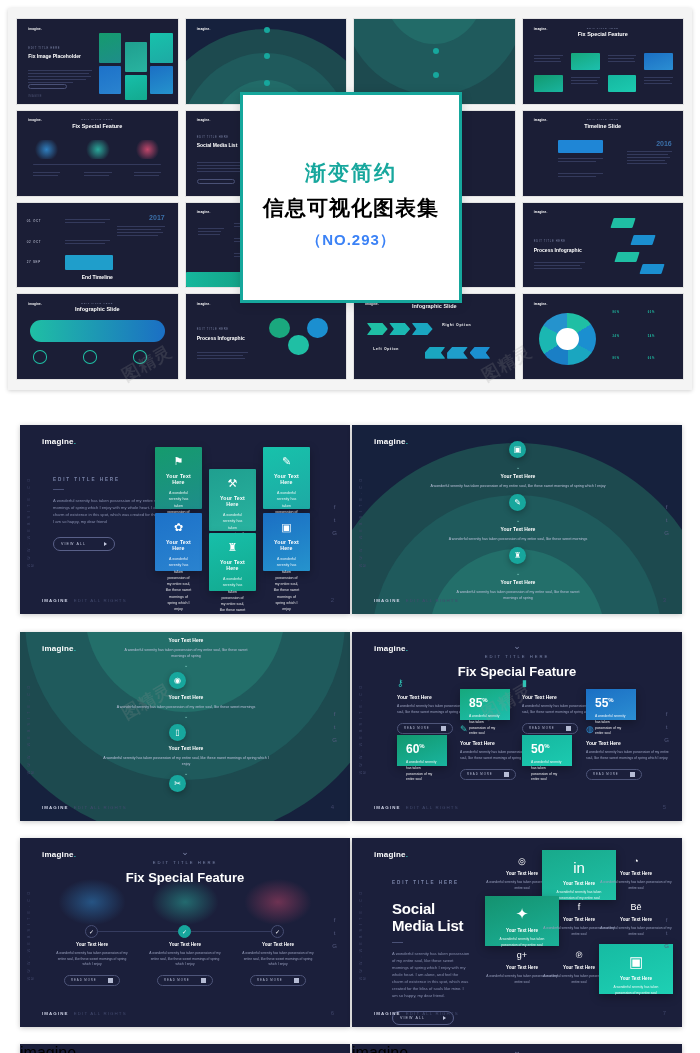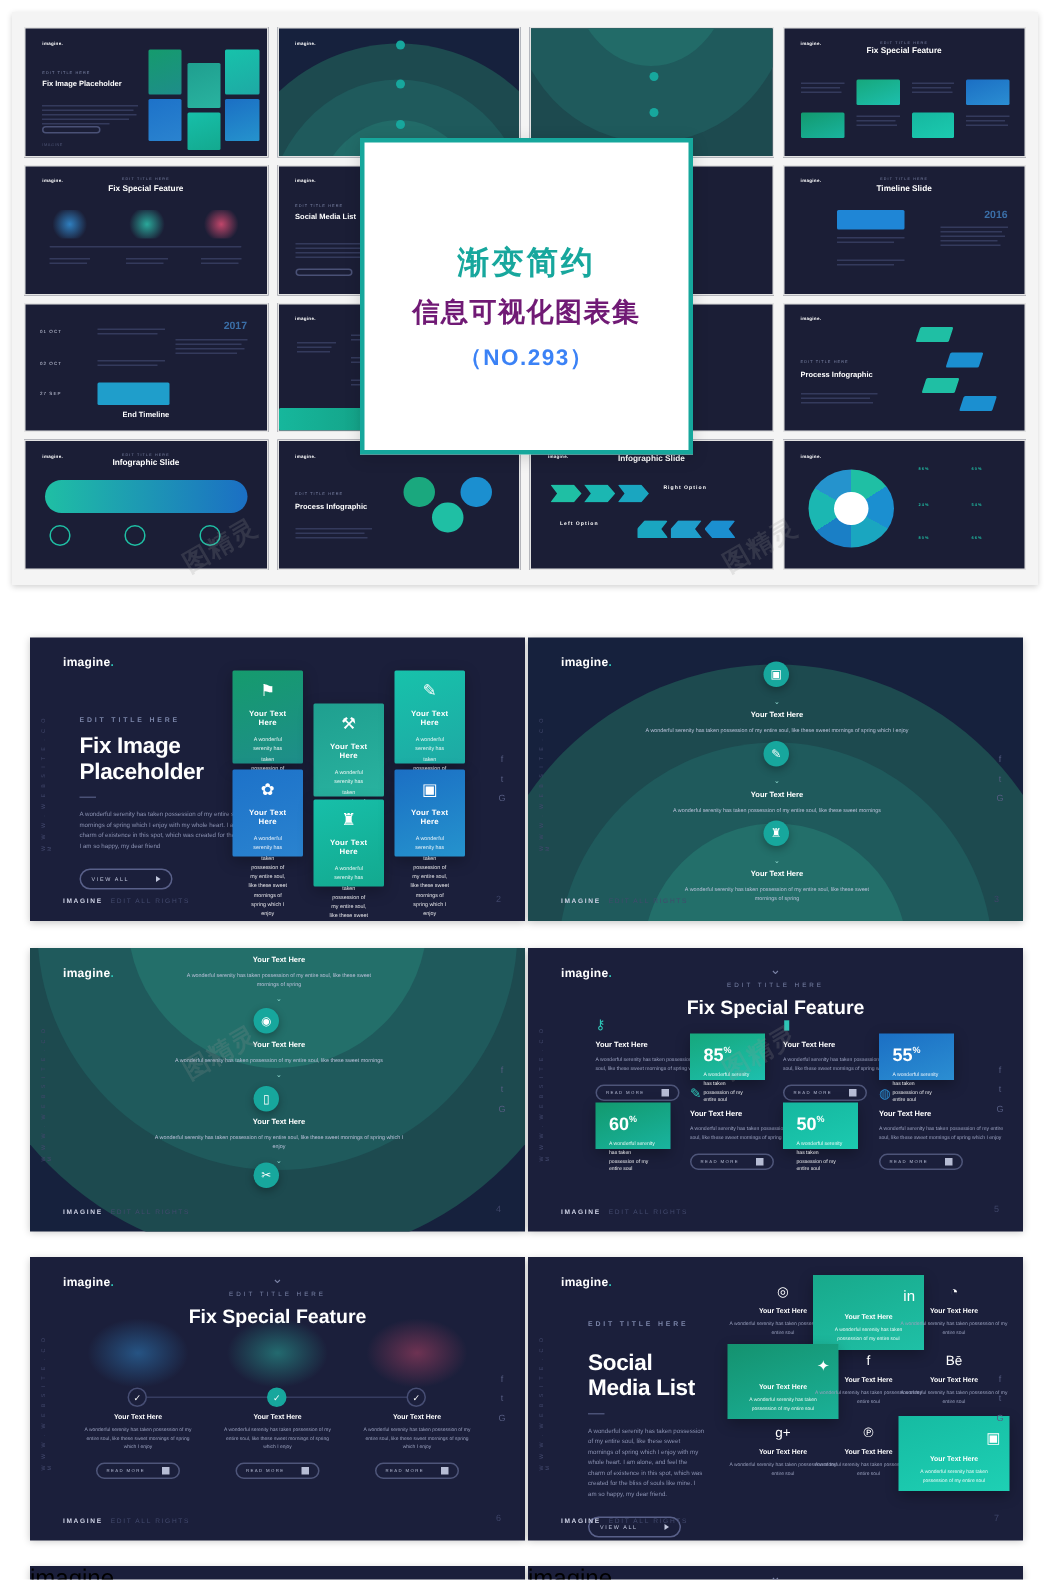--- a/index.html
+++ b/index.html
@@ -96,21 +96,21 @@
   }
   #title-card .big .unit {
     font-size:34px; color:#111; font-weight:800; letter-spacing:0;
     margin-left:2px;
   }
   #title-card .ln1 {
     margin-top:14px; font-size:21px; font-weight:800; color:#17a79d;
     letter-spacing:2px;
   }
   #title-card .ln2 {
-    margin-top:7px; font-size:18px; font-weight:800; color:#701a75;
+    margin-top:7px; font-size:21px; font-weight:800; color:#000000;
     letter-spacing:1px;
   }
   #title-card .ln3 {
     margin-top:9px; font-size:15px; font-weight:700; color:#3b82f6;
     letter-spacing:1px;
   }
 
   
   .slide {
     position:absolute;
@@ -232,21 +232,21 @@
   .tl-dot.on { background:#17a79d; border-color:#17a79d; }
 
   .sm-cell { position:absolute; width:74px; text-align:center; color:#fff; }
   .sm-cell .si { font-size:9px; display:block; margin-bottom:5px; }
   .sm-cell .st { font-size:4.6px; font-weight:700; margin-bottom:4px; }
   .sm-cell .sp { font-size:3.3px; line-height:1.7; color:#99a0be; }
   .sm-tile {
     position:absolute; width:74px; padding:9px 6px; text-align:center; color:#fff;
     box-shadow:0 3px 9px rgba(0,0,0,.3);
   }
-  .sm-tile .si { font-size:10px; display:block; margin-bottom:5px;text-align:right; }
+  .sm-tile .si { font-size:15px; display:block; margin-bottom:5px; }
   .sm-tile .st { font-size:4.6px; font-weight:700; margin-bottom:4px; }
   .sm-tile .sp { font-size:3.3px; line-height:1.7; opacity:.9; }
 
   .strip {
     position:absolute; width:330px; height:22px;
     background:#1b1f3b; overflow:hidden;
     box-shadow:0 1px 5px rgba(0,0,0,.22);
   }
 </style>
 </head>
@@ -527,22 +527,20 @@
 <div class="wm" style="left:120px;top:352px;transform:rotate(-30deg)">图精灵</div>
 <div class="wm" style="left:480px;top:352px;transform:rotate(-30deg)">图精灵</div>
 <div class="wm" style="left:120px;top:690px;transform:rotate(-30deg)">图精灵</div>
 <div class="wm" style="left:480px;top:690px;transform:rotate(-30deg)">图精灵</div>
 
 <div class="slide" style="left:20px;top:425px;">
   <div class="logo"><span>imagine</span><span class="dot">.</span></div>
   <div class="vert">W W W . W E B S I T E . C O M</div>
   <div style="position:absolute;left:33px;top:52px;">
     <div class="k">EDIT TITLE HERE</div>
-    <div class="h1" style="margin-top:7px;white-space:pre-line">Fix Image
-Placeholder</div>
     <div class="sep"></div>
     <div class="para">A wonderful serenity has taken possession of my entire soul, like these sweet mornings of spring which I enjoy with my whole heart. I am alone, and feel the charm of existence in this spot, which was created for the bliss of souls like mine. I am so happy, my dear friend</div>
     <div class="btn-pill">
       <span>VIEW ALL</span>
       <span class="tri"></span>
     </div>
   </div>
   <div class="card" style="left:135px;top:22px;width:47px;height:62px;background:linear-gradient(160deg,#159b6d,#1e8d8a)">
     <div class="ci">⚑</div>
     <div class="ct">Your Text Here</div>

